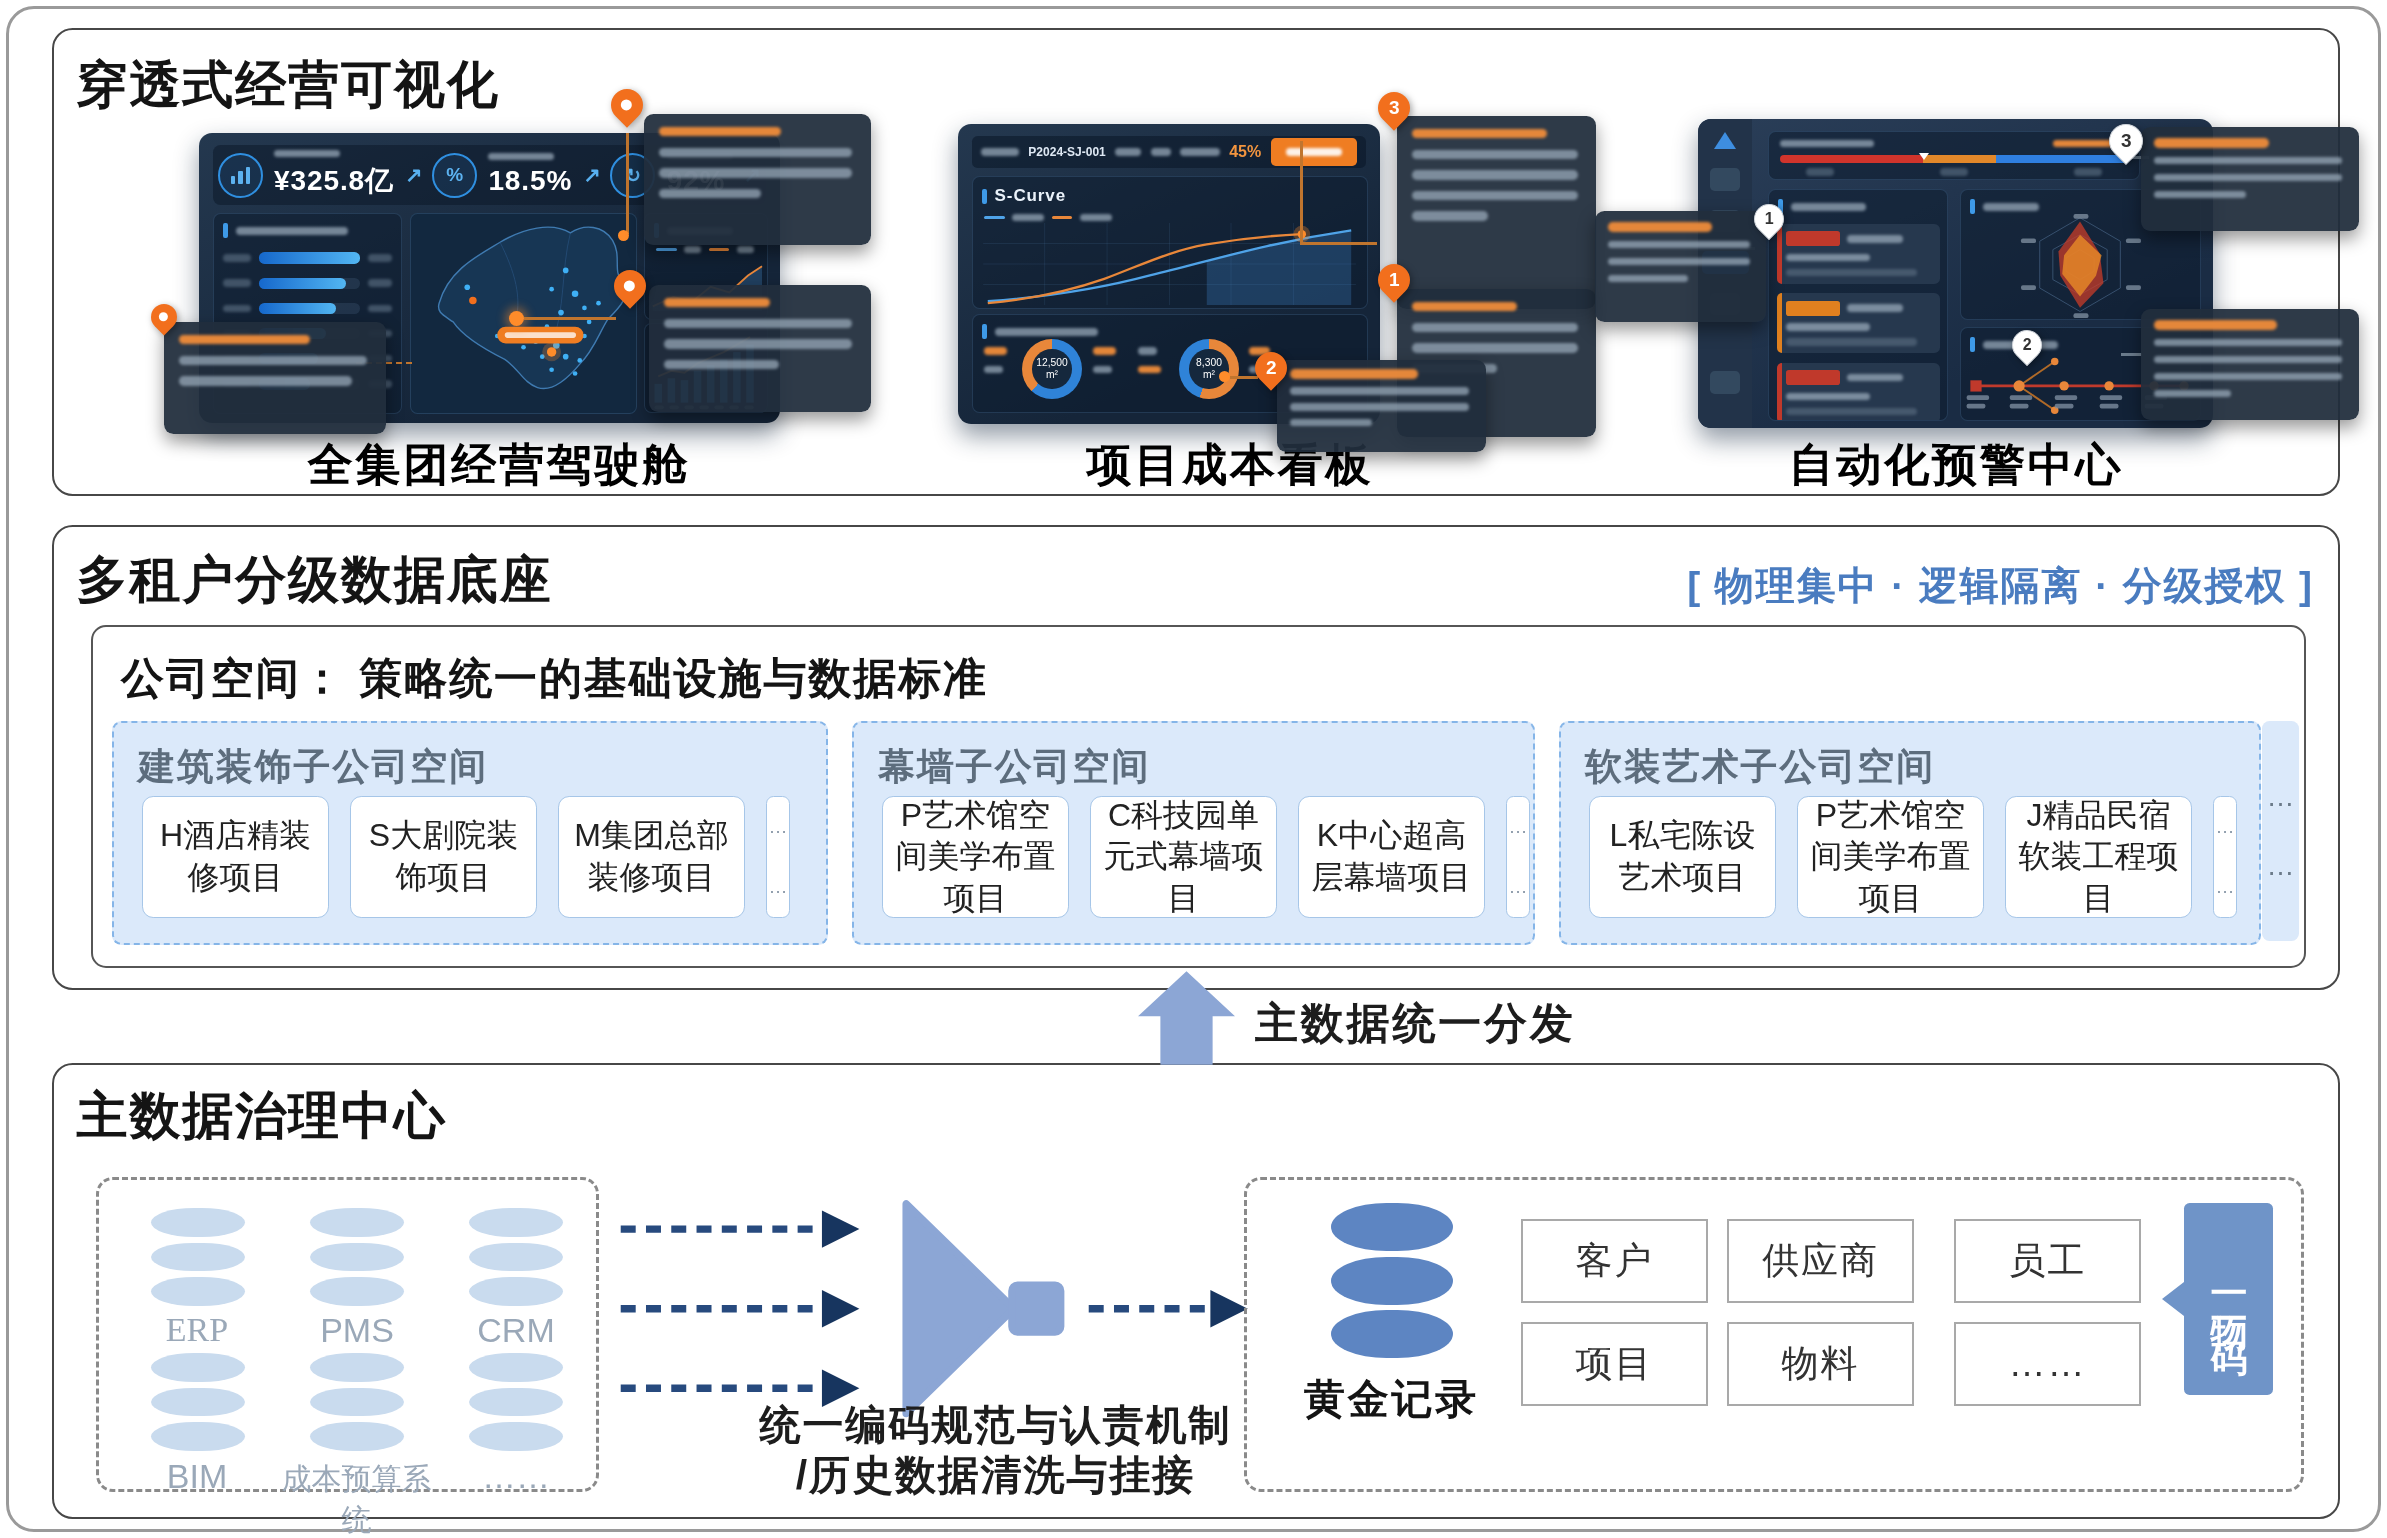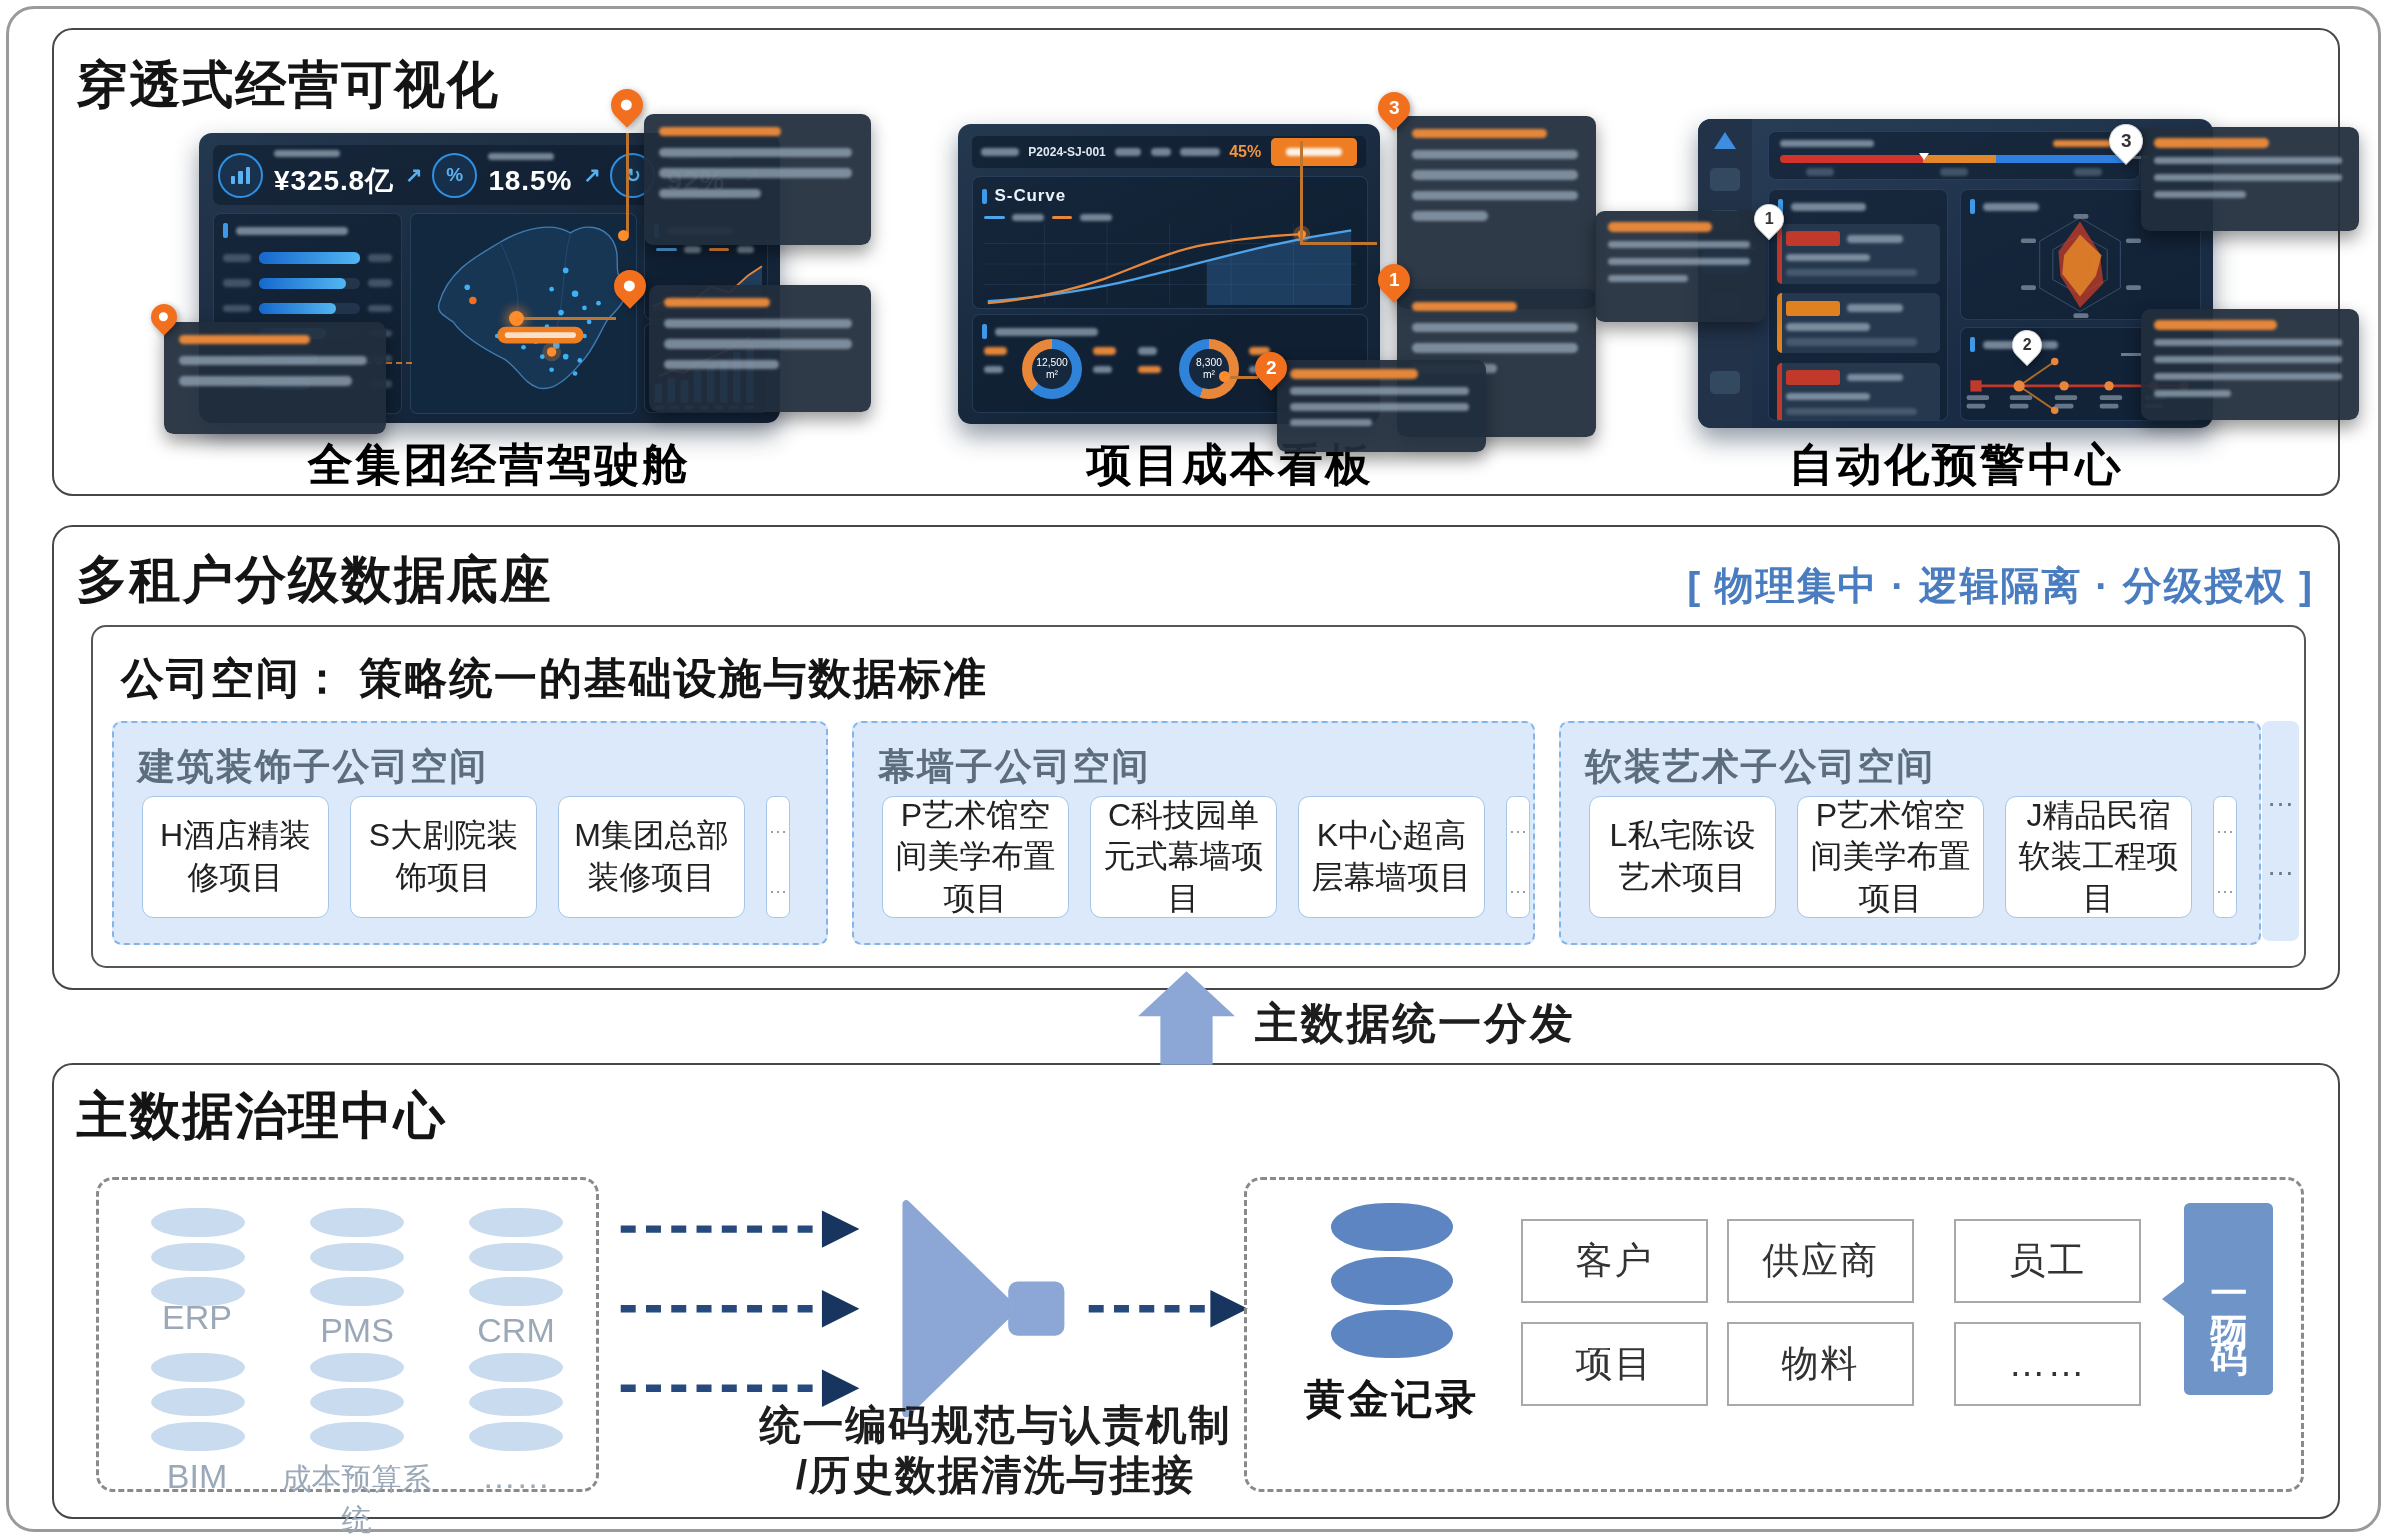--- a/index.html
+++ b/index.html
@@ -597,21 +597,21 @@
       <div class="cyl" style="left:211px;top:28px;width:94px;height:98px;">
           <i></i>
           <i></i>
           <i></i>
         </div>
       <div class="cyl" style="left:370px;top:28px;width:94px;height:98px;">
           <i></i>
           <i></i>
           <i></i>
         </div>
-      <div class="syslabel" style="left:37px;top:118px;width:122px;">ERP</div>
+      <div class="syslabel" style="left:37px;top:131px;width:122px;font-family:Liberation Serif, serif;">ERP</div>
       <div class="syslabel" style="left:197px;top:131px;width:122px;">PMS</div>
       <div class="syslabel" style="left:356px;top:131px;width:122px;">CRM</div>
       <div class="cyl" style="left:52px;top:173px;width:94px;height:98px;">
           <i></i>
           <i></i>
           <i></i>
         </div>
       <div class="cyl" style="left:211px;top:173px;width:94px;height:98px;">
           <i></i>
           <i></i>

